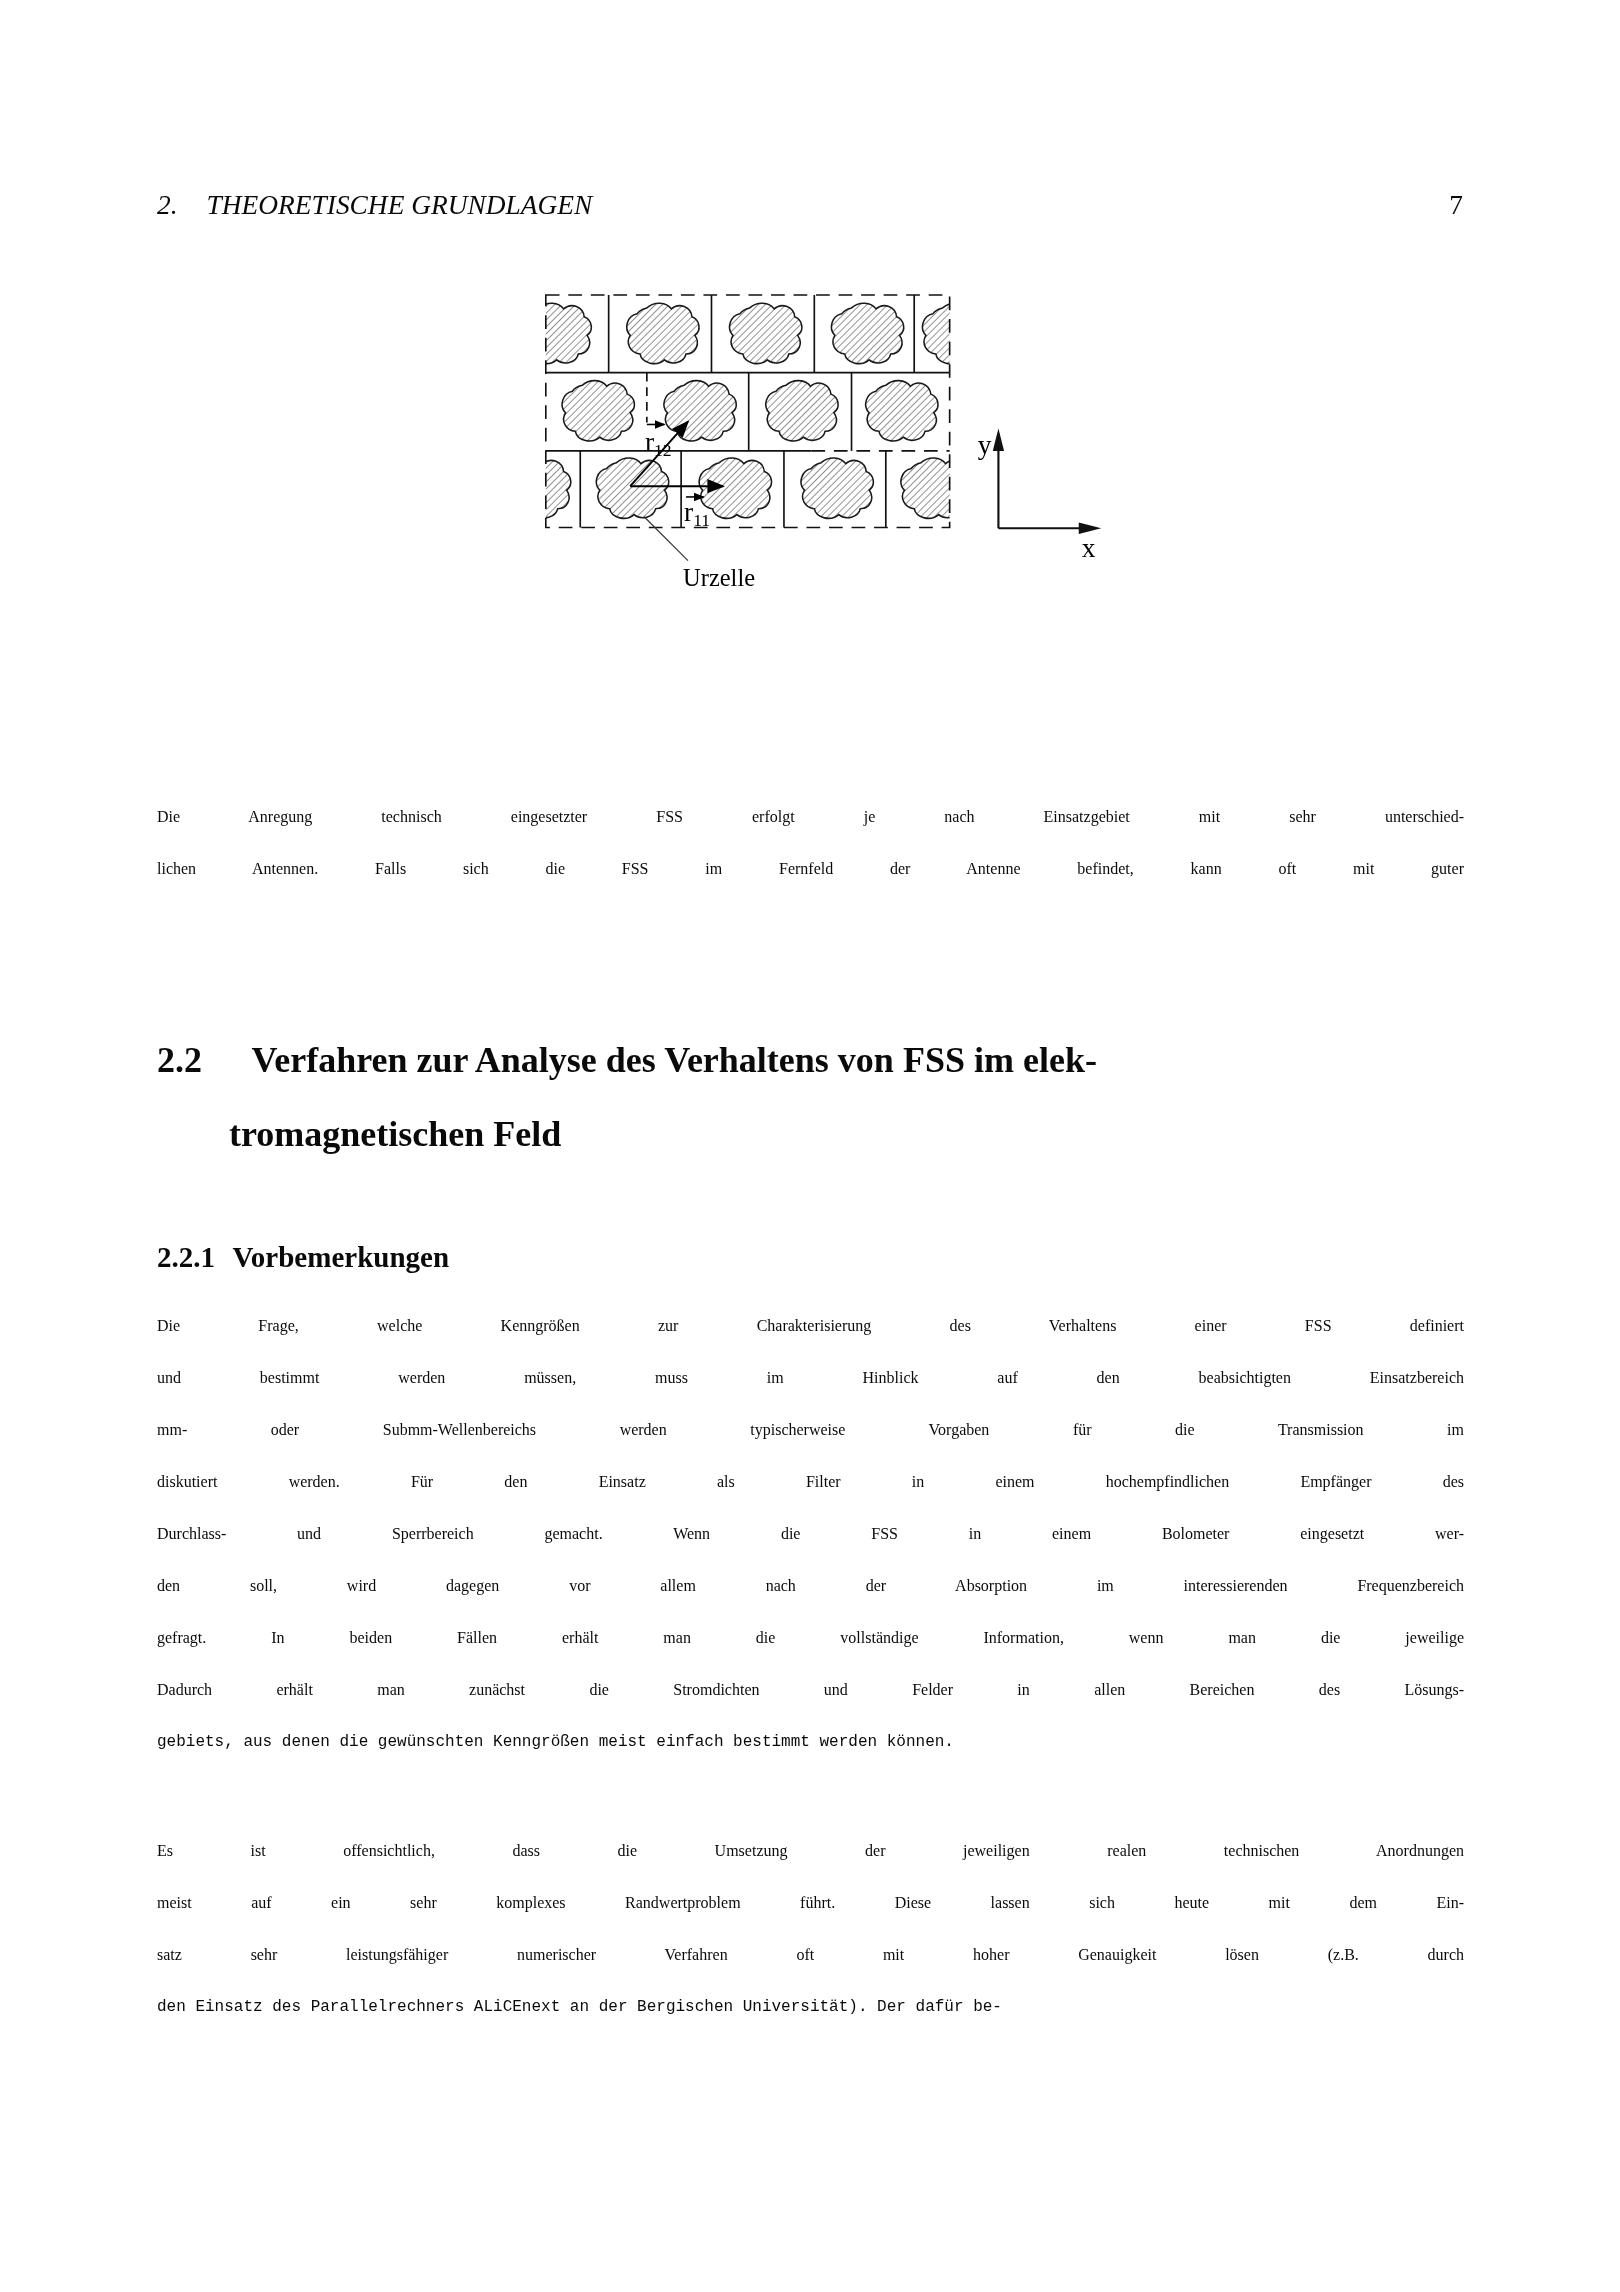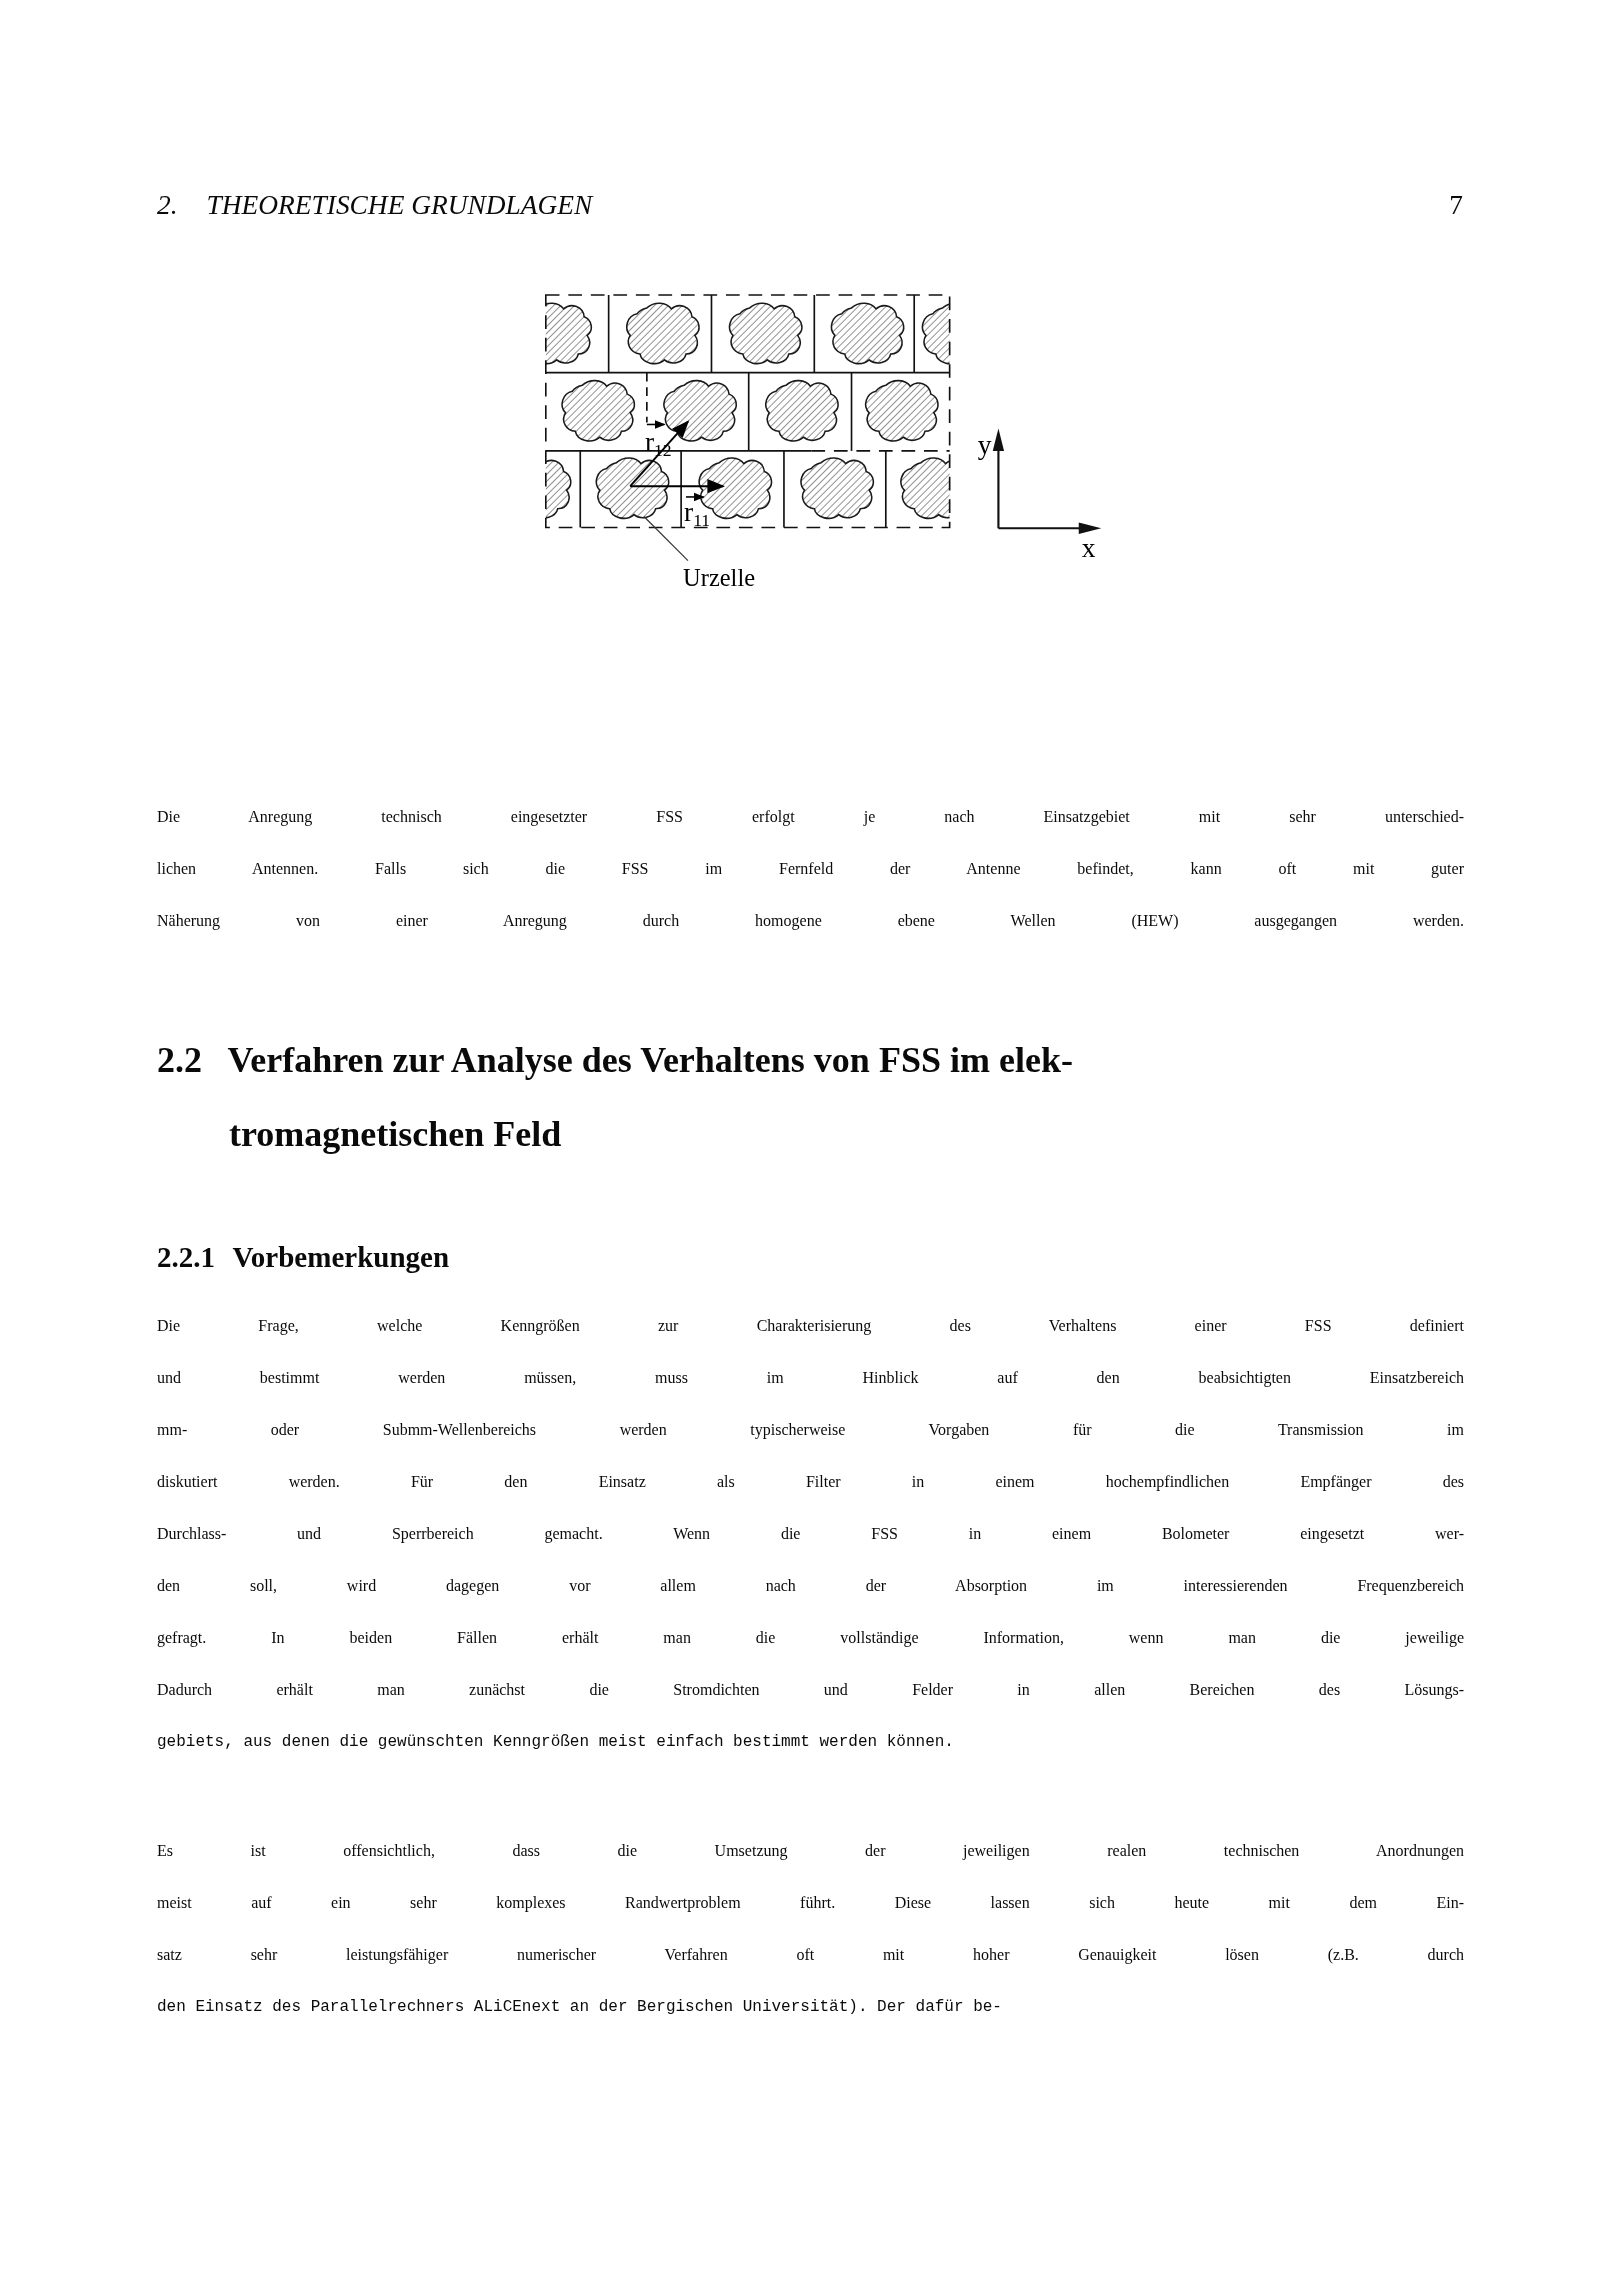--- a/index.html
+++ b/index.html
@@ -36,21 +36,21 @@
   .p1 { top:791px; }
   .p2 { top:1300px; }
   .p3 { top:1825px; }
   .jline { text-align:justify; text-align-last:justify; }
   .lline { text-align:left;font-family:Liberation Mono, monospace; }
 
   .section-heading {
     position:absolute; left:157px; width:1313px; top:1023px;
     font-size:36px; line-height:74px; font-weight:bold;
   }
-  .section-heading .h-line1 { display:flex; }
+  .section-heading .h-line1 { display:flex;gap:24px; }
   .section-heading .sec-num { margin-right:25.5px; }
   .section-heading .h-line2 { padding-left:72px; }
 
   .subsection-heading {
     position:absolute; left:157px; width:1313px; top:1238px;
     display:flex; font-size:29px; line-height:39px; font-weight:bold;
   }
   .subsection-heading .subsec-num { margin-right:17.6px; }
 
   svg text { font-family:"Liberation Serif", serif; }
@@ -150,21 +150,20 @@
     <text x="548" y="268" font-size="28">x</text>
 
     <line x1="101" y1="227" x2="146" y2="272" stroke="#333" stroke-width="1.2"></line>
     <text x="141" y="298" font-size="25">Urzelle</text>
   </svg>
 
 
   <div class="para p1">
     <div class="jline">Die Anregung technisch eingesetzter FSS erfolgt je nach Einsatzgebiet mit sehr unterschied-</div>
     <div class="jline">lichen Antennen. Falls sich die FSS im Fernfeld der Antenne befindet, kann oft mit guter</div>
-    <div class="jline">Näherung von einer Anregung durch homogene ebene Wellen (HEW) ausgegangen werden.</div>
   </div>
 
   <div class="section-heading">
     <div class="h-line1">
       <span class="sec-num">2.2</span>
       <span>Verfahren zur Analyse des Verhaltens von FSS im elek-</span>
     </div>
     <div class="h-line2">tromagnetischen Feld</div>
   </div>
 

